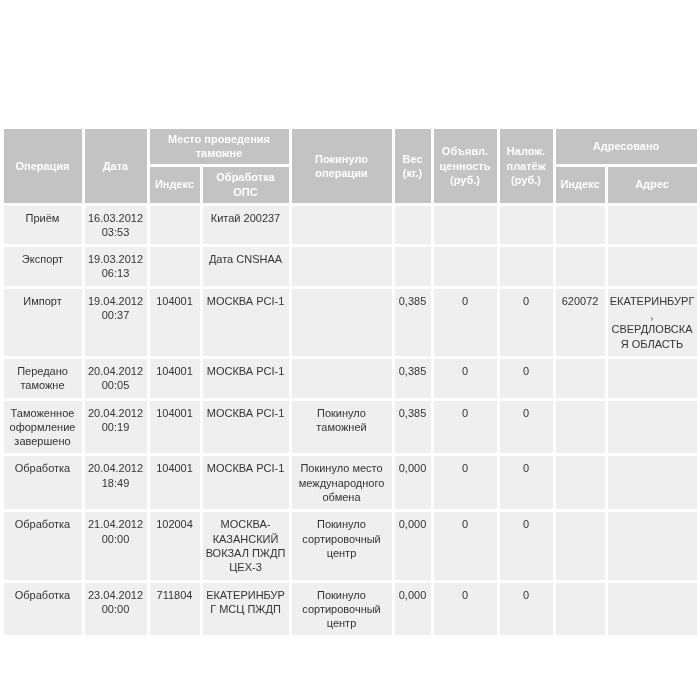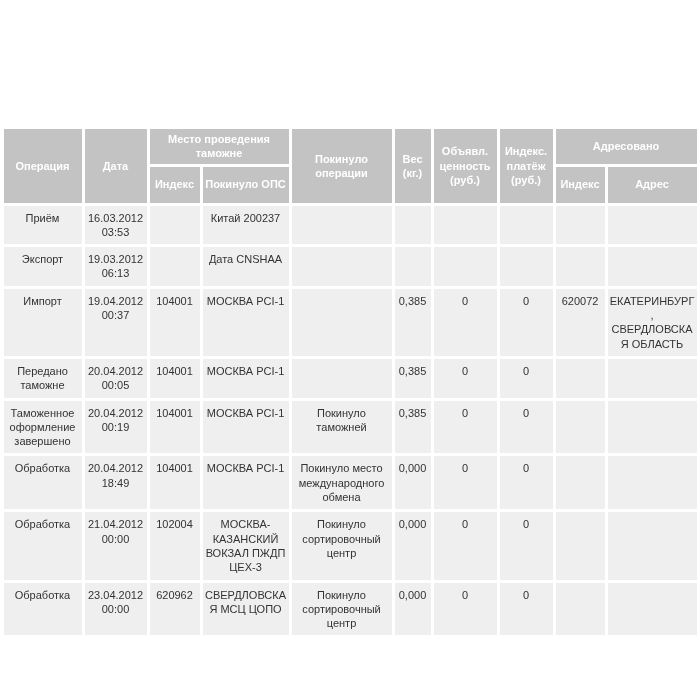--- a/index.html
+++ b/index.html
@@ -62,26 +62,26 @@
       <col style="width:89px">
     </colgroup>
     <thead>
       <tr class="hdr-group">
         <th rowspan="2">Операция</th>
         <th rowspan="2">Дата</th>
         <th colspan="2">Место проведения таможне</th>
         <th rowspan="2">Покинуло операции</th>
         <th rowspan="2">Вес (кг.)</th>
         <th rowspan="2">Объявл. ценность (руб.)</th>
-        <th rowspan="2">Индекс. платёж (руб.)</th>
+        <th rowspan="2">Налож. платёж (руб.)</th>
         <th colspan="2">Адресовано</th>
       </tr>
       <tr class="hdr-sub">
         <th>Индекс</th>
-        <th>Покинуло ОПС</th>
+        <th>Обработка ОПС</th>
         <th>Индекс</th>
         <th>Адрес</th>
       </tr>
     </thead>
     <tbody>
       <tr>
         <td>Приём</td>
         <td>16.03.2012 03:53</td>
         <td></td>
         <td>Китай 200237</td>
@@ -160,22 +160,22 @@
         <td>Покинуло сортировочный центр</td>
         <td>0,000</td>
         <td>0</td>
         <td>0</td>
         <td></td>
         <td></td>
       </tr>
       <tr>
         <td>Обработка</td>
         <td>23.04.2012 00:00</td>
-        <td>620962</td>
-        <td>СВЕРДЛОВСКАЯ МСЦ ЦОПО</td>
+        <td>711804</td>
+        <td>ЕКАТЕРИНБУРГ МСЦ ПЖДП</td>
         <td>Покинуло сортировочный центр</td>
         <td>0,000</td>
         <td>0</td>
         <td>0</td>
         <td></td>
         <td></td>
       </tr>
     </tbody>
   </table>
 </div>

